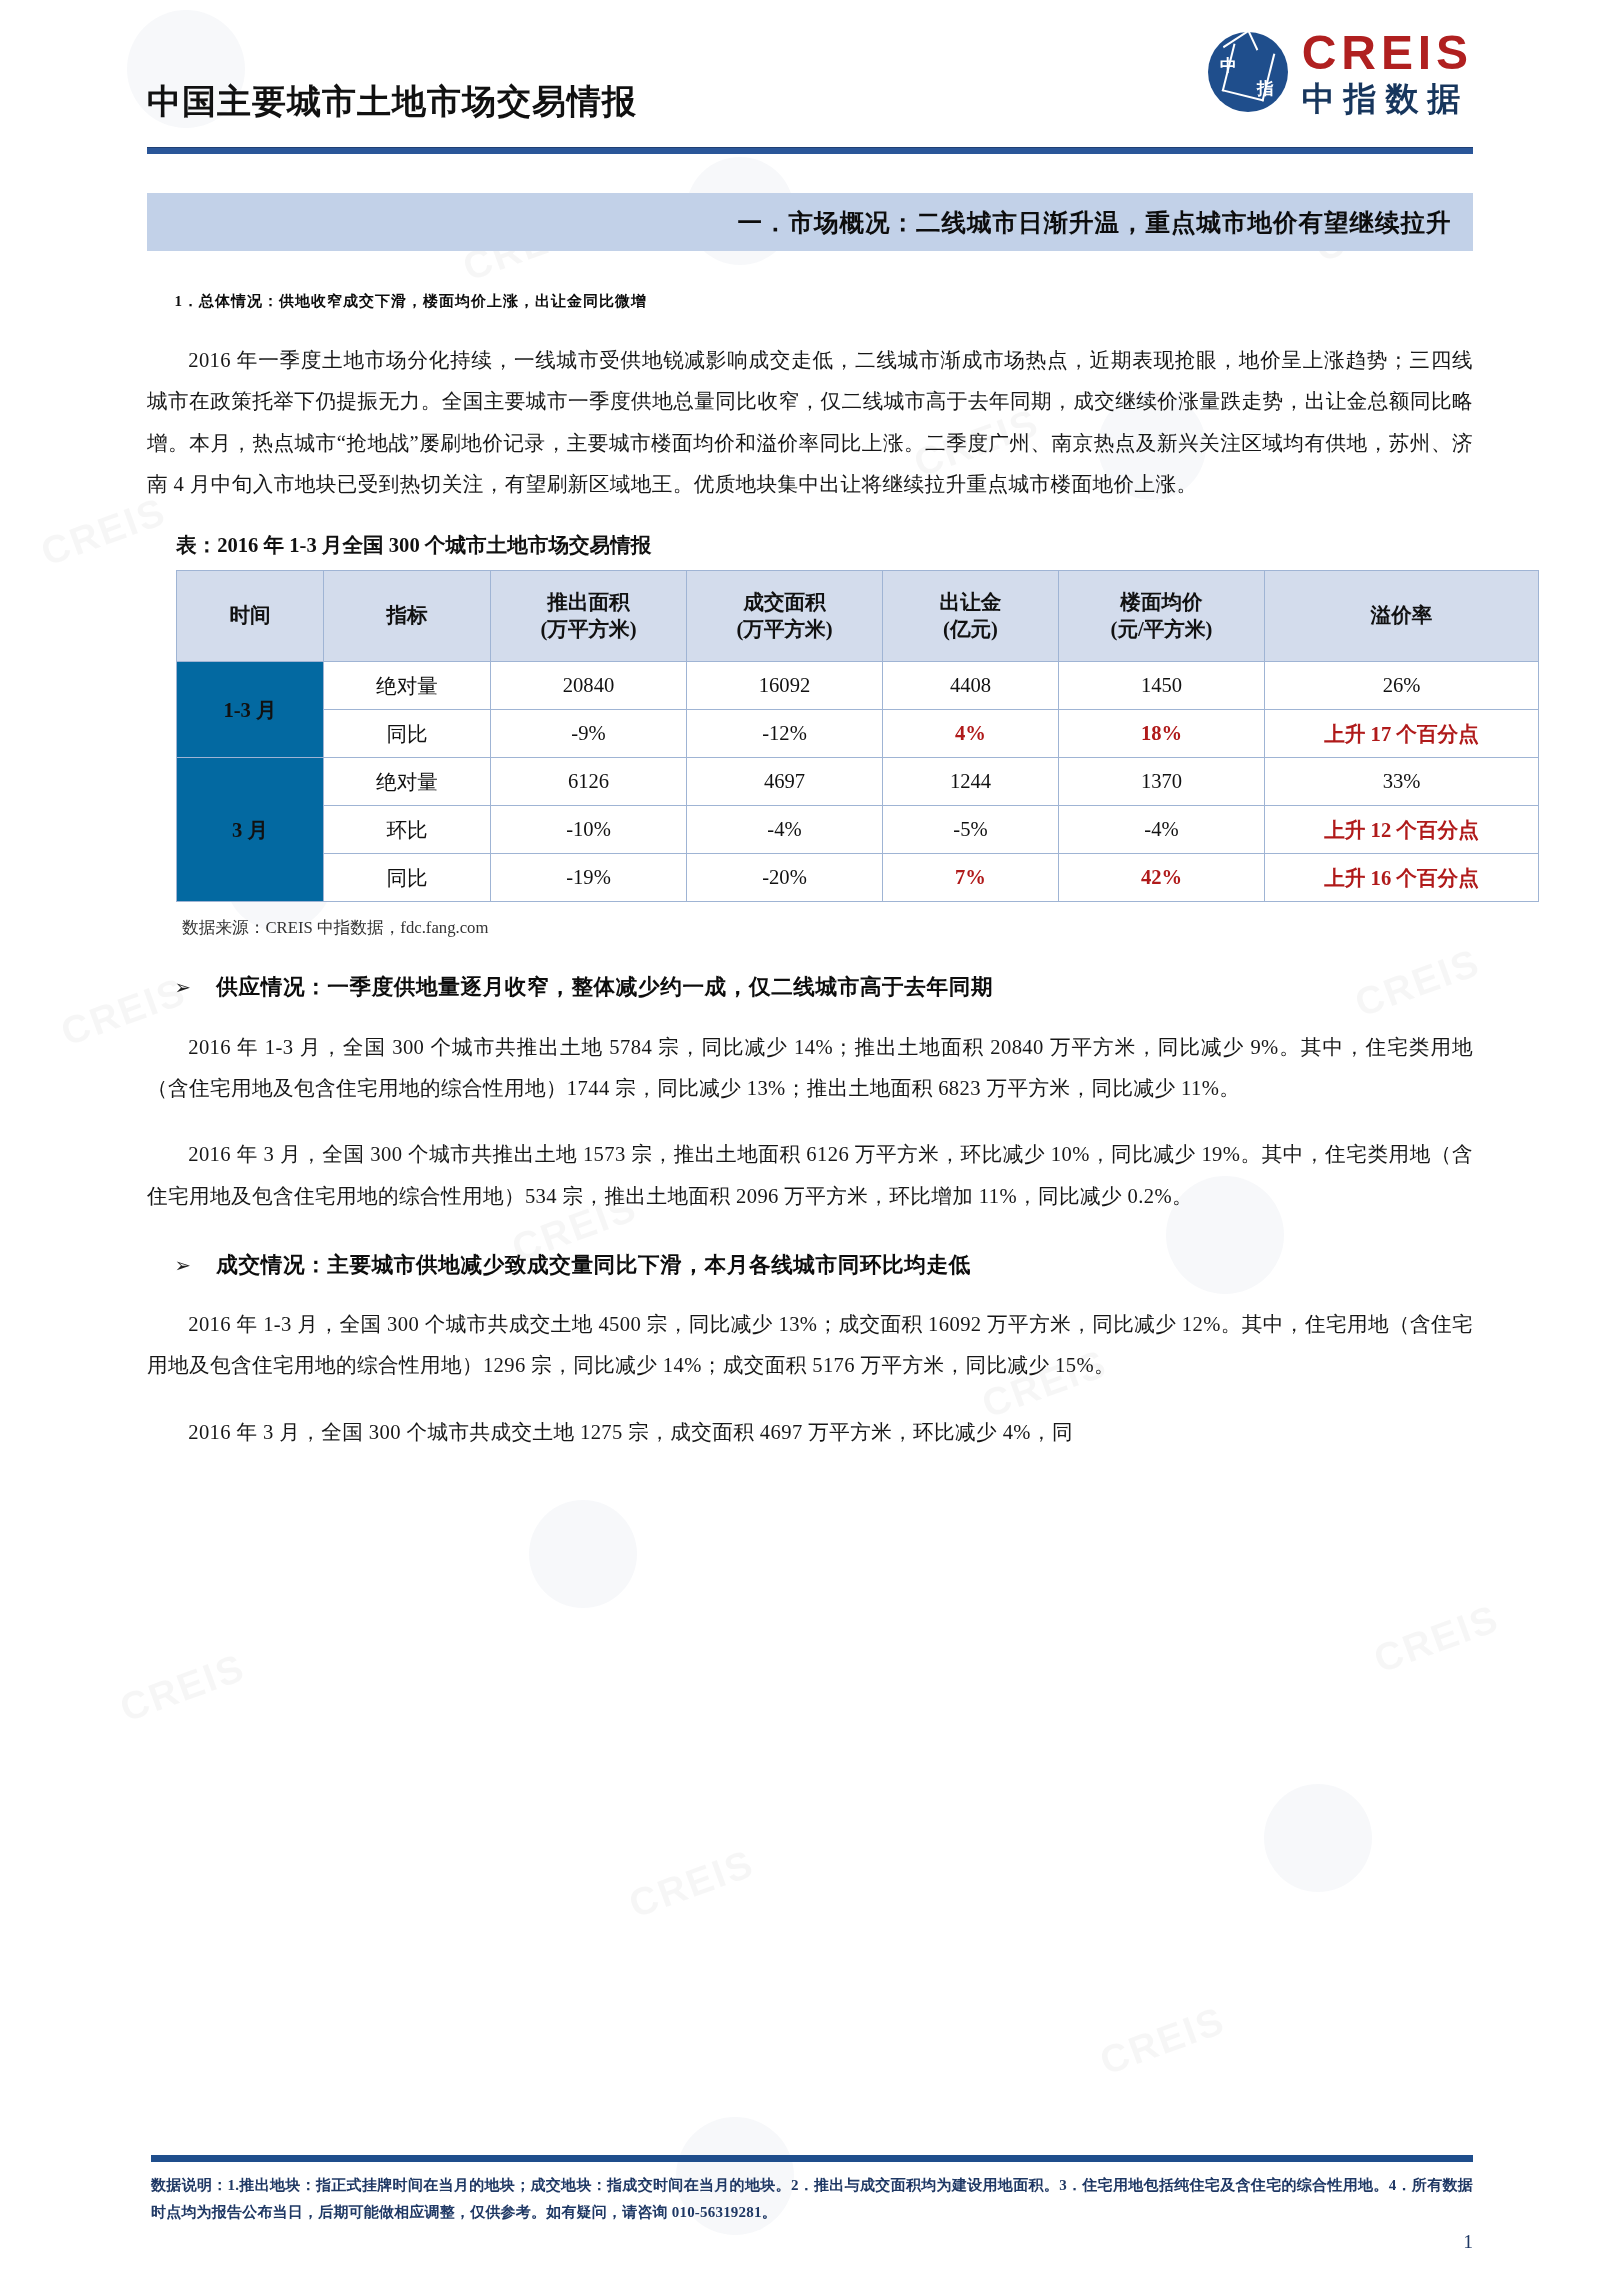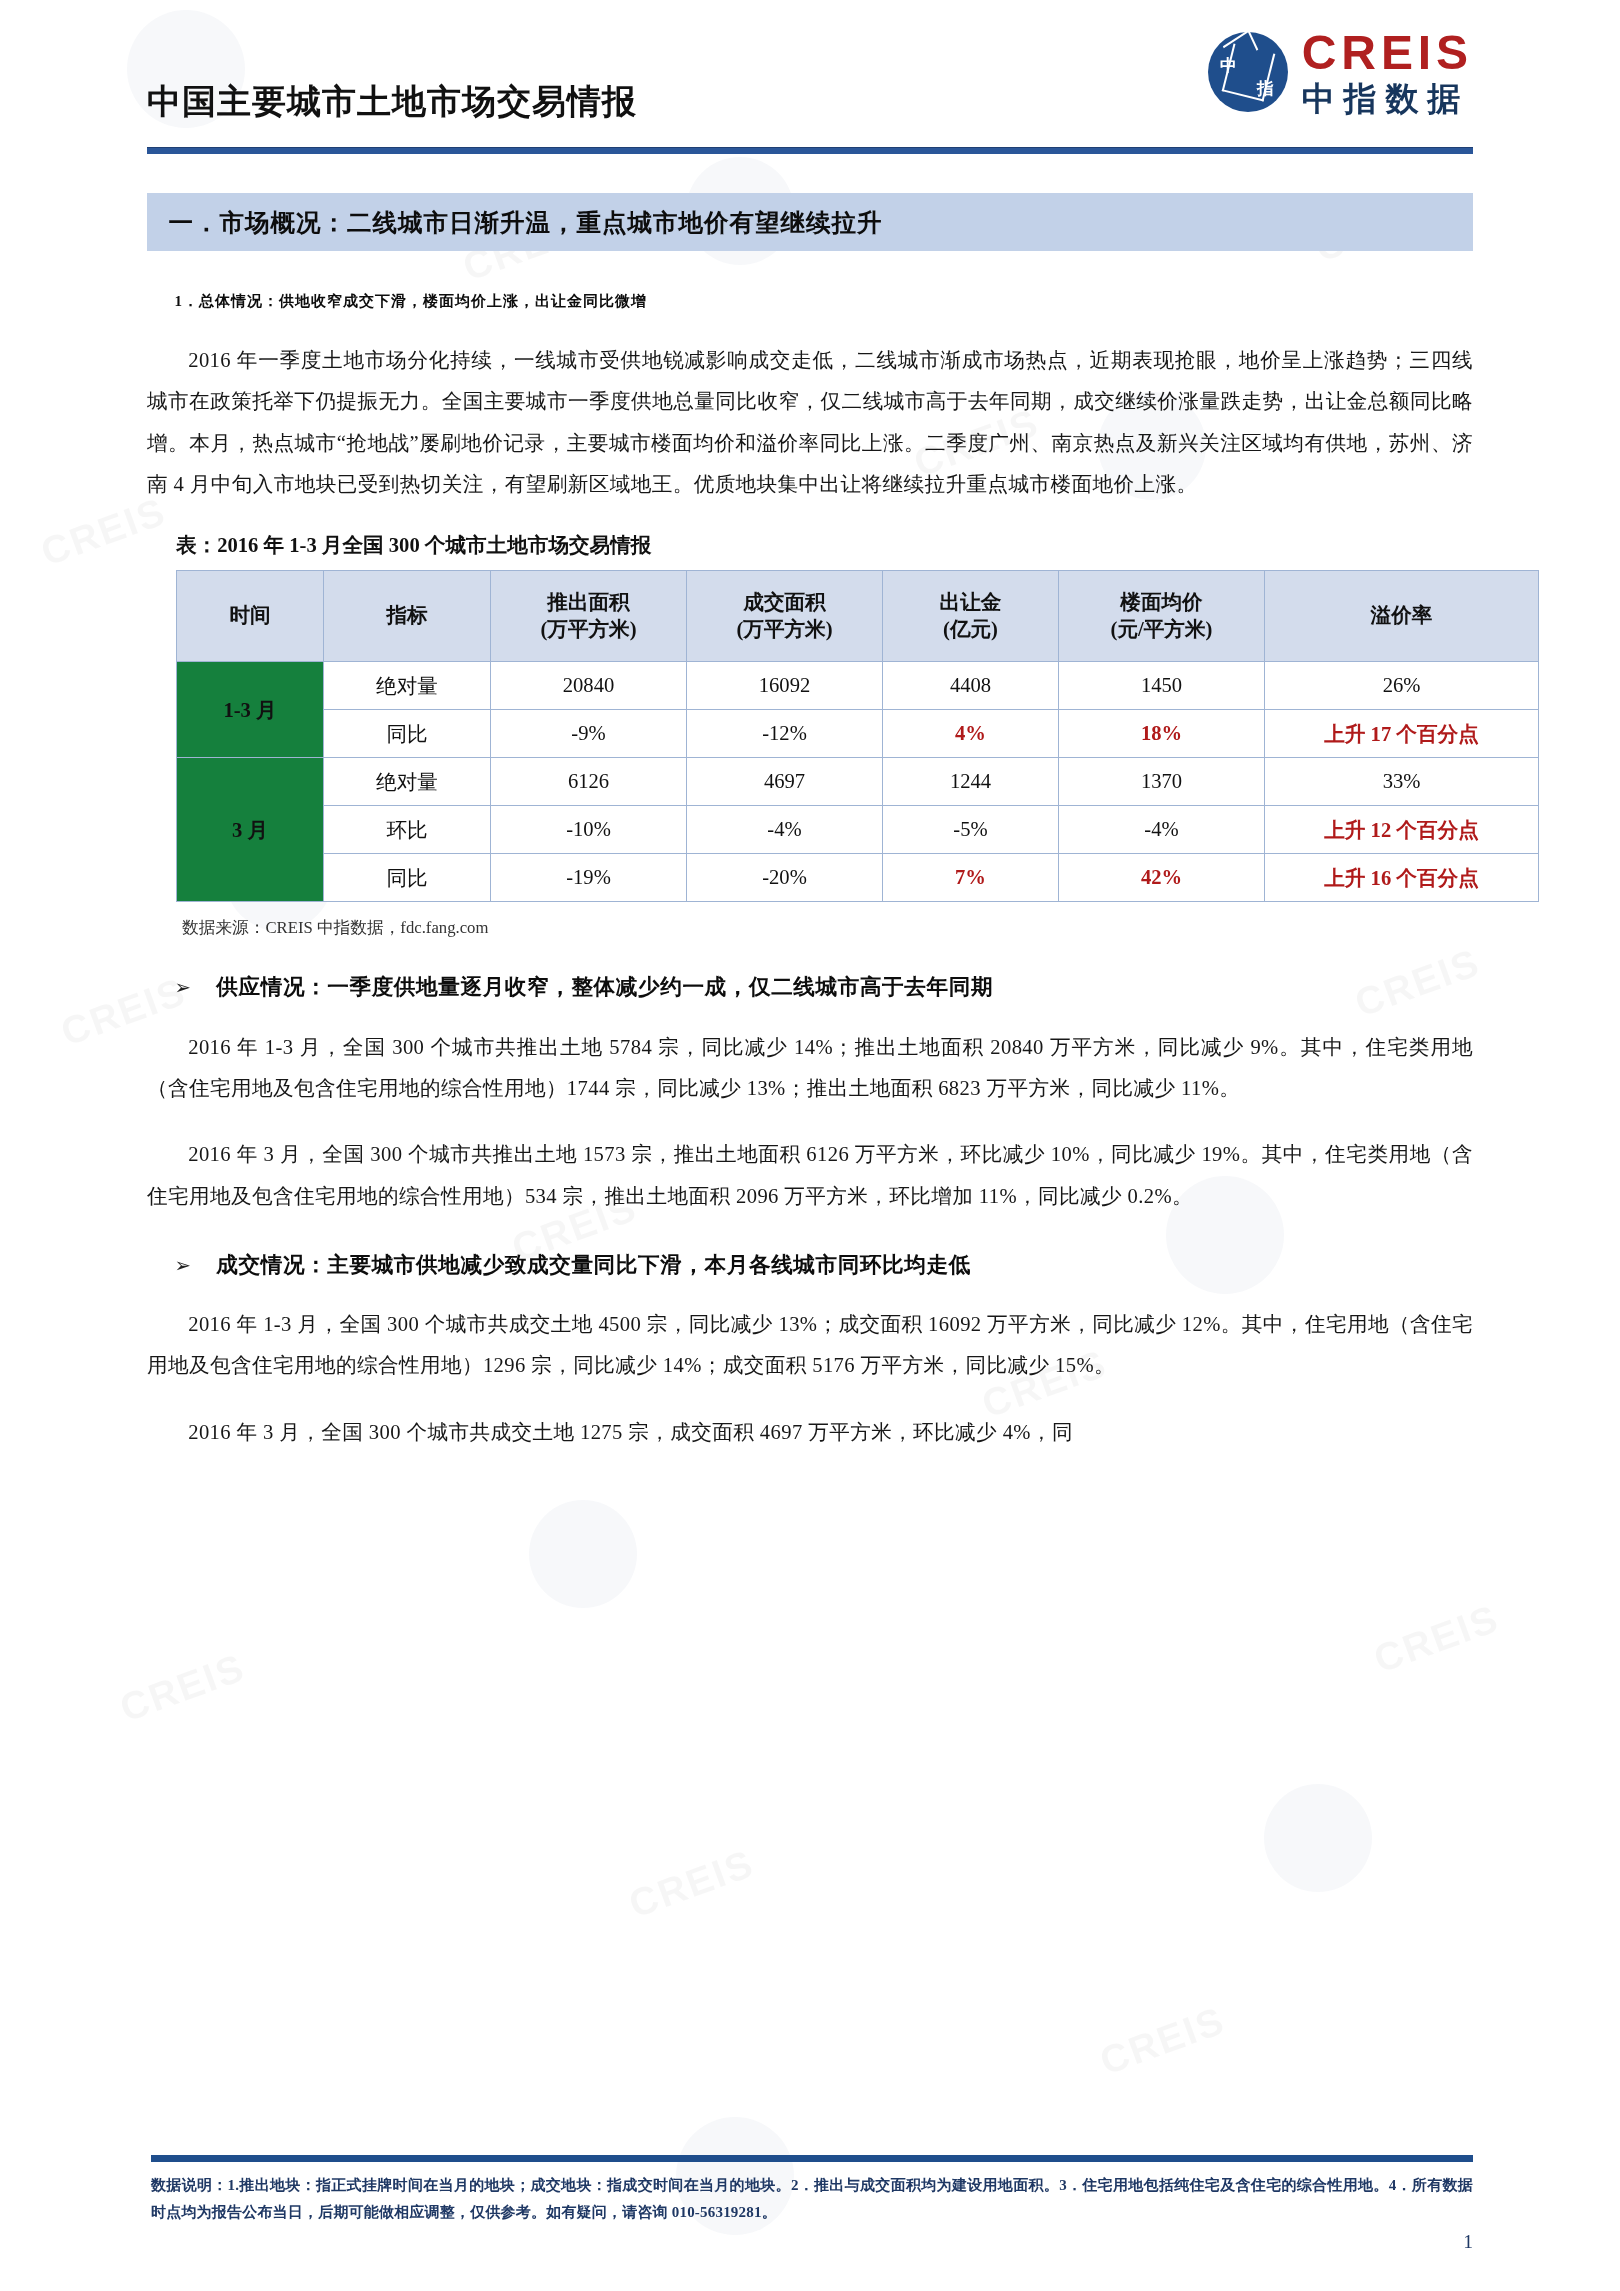--- a/index.html
+++ b/index.html
@@ -144,20 +144,21 @@
   }
   .section-banner {
     background: #c2d1e8;
     padding: 12.7px 21.6px;
     font-family: "Liberation Serif", serif;
     font-size: 24.5px;
     font-weight: bold;
     letter-spacing: 1px;
     color: #0d0d0d;
     margin-bottom: 41px;
+    text-align: right;
   }
   .sub-heading {
     font-family: "Liberation Serif", serif;
     font-size: 15px;
     font-weight: bold;
     letter-spacing: 1px;
     margin: 0 0 29px 27.4px;
     color: #0d0d0d;
   }
   p.para {
@@ -214,21 +215,21 @@
     height: 47px;
   }
   table.data thead th {
     background: #d3dcec;
     font-weight: bold;
     font-size: 20.6px;
     height: 90px;
     line-height: 1.35;
   }
   table.data td.rowhead {
-    background: #15803d;
+    background: #0369a1;
     font-weight: bold;
   }
   table.data td.label {
     font-weight: normal;
   }
   table.data td.red {
     color: #b01a1a;
     font-weight: bold;
   }
   table.data td.redline {

